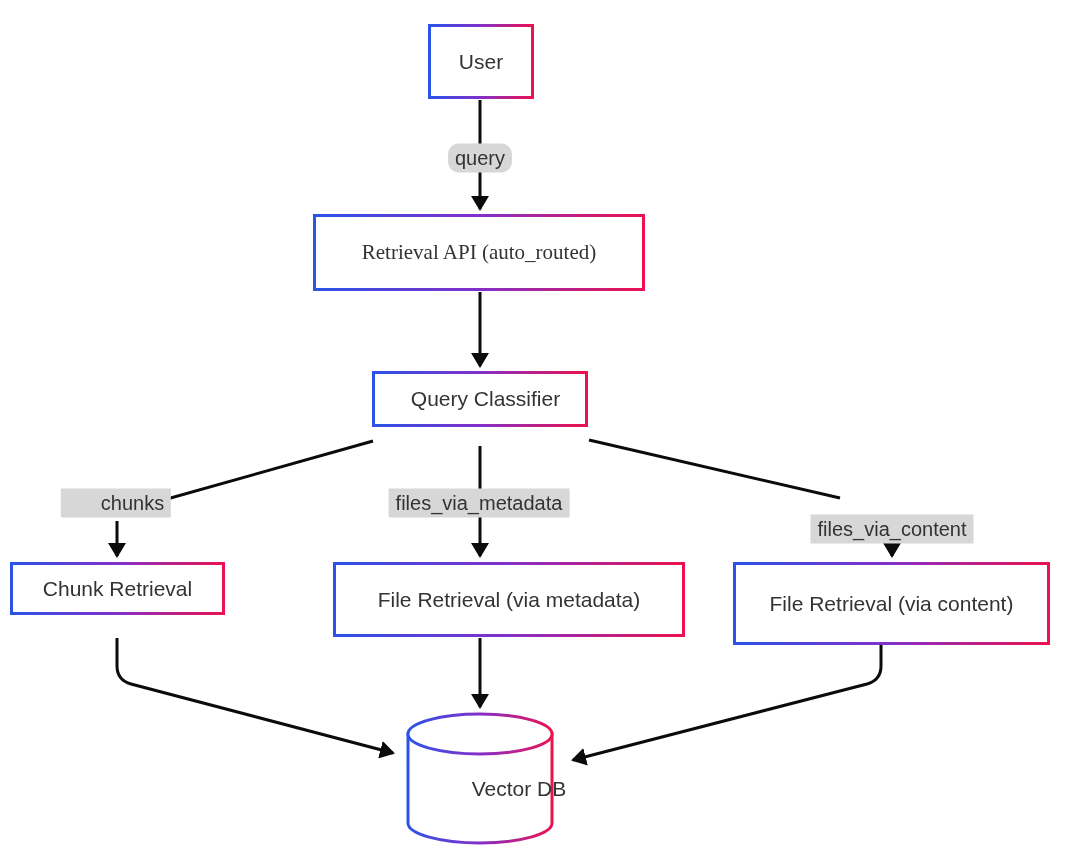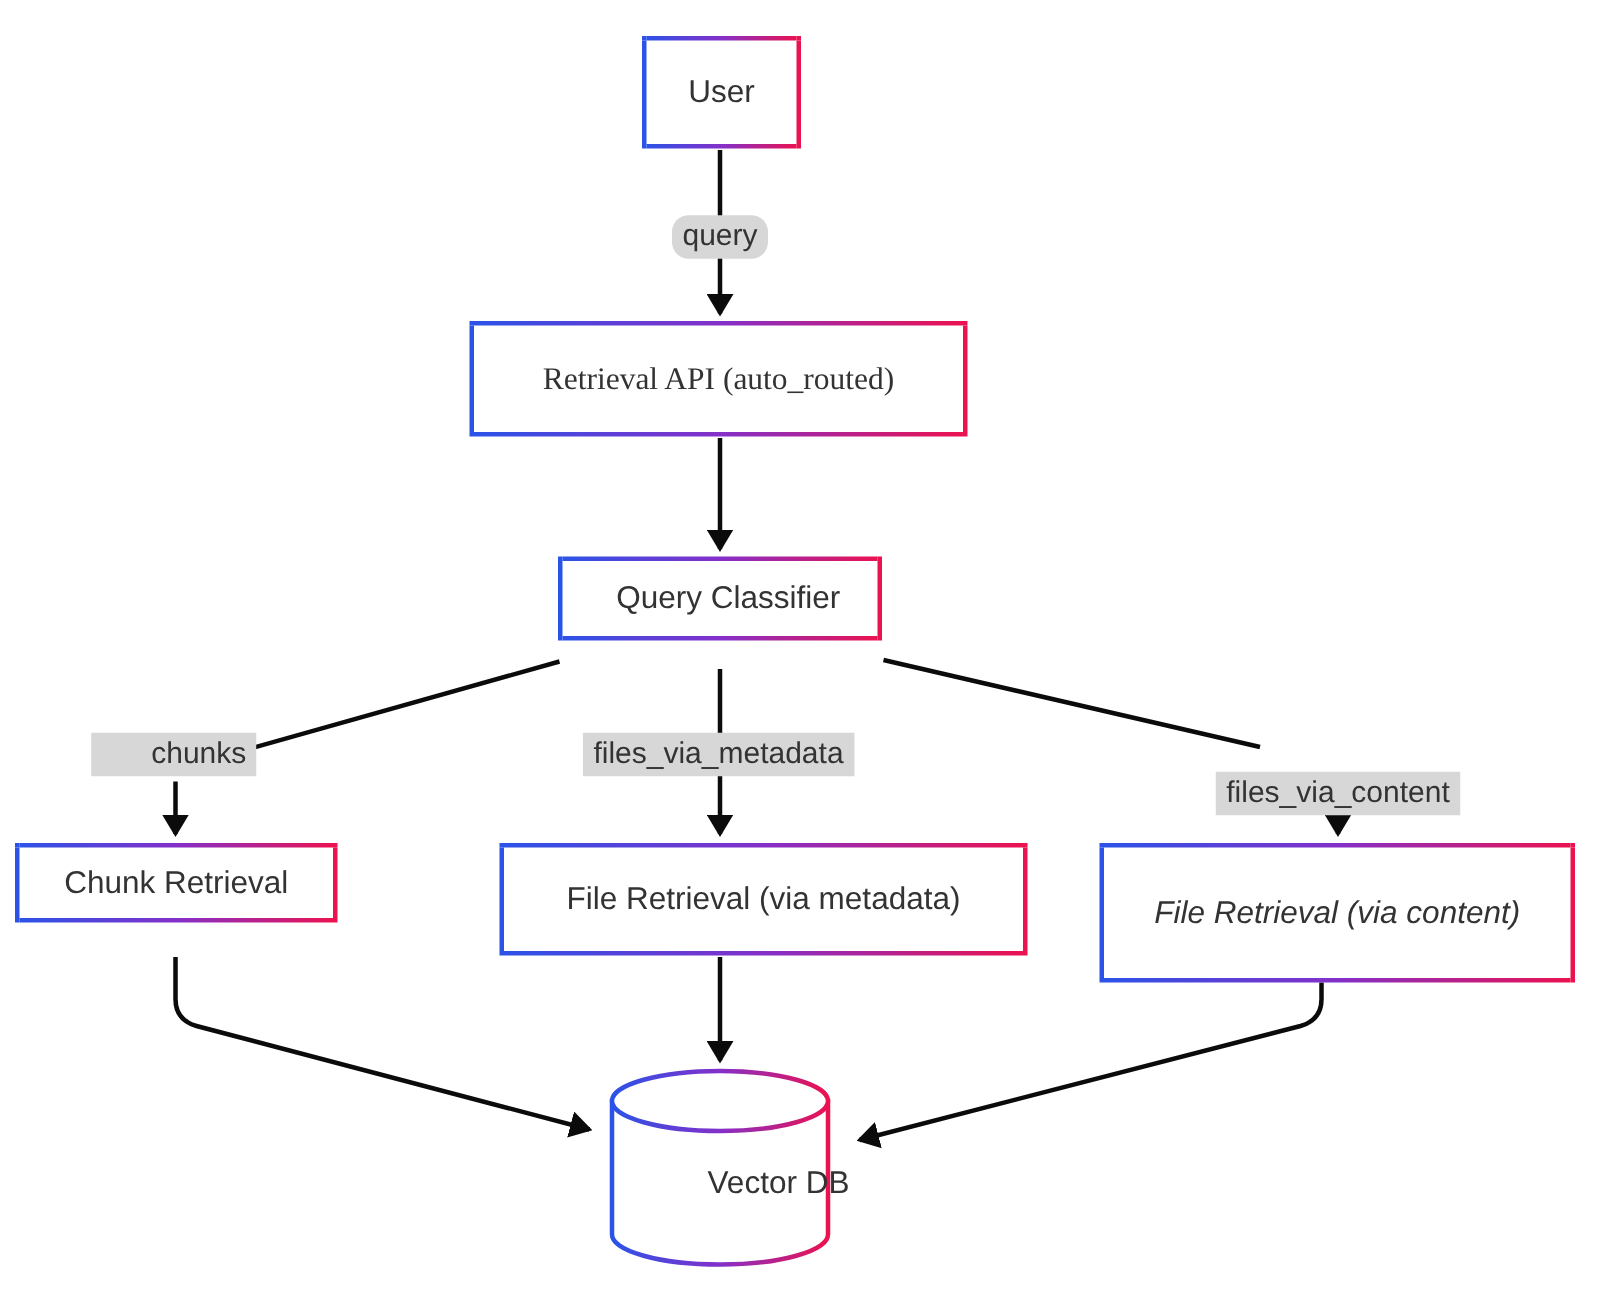--- a/index.html
+++ b/index.html
@@ -95,21 +95,21 @@
   </div>
 
   <div class="node" style="left:10px;top:562px;width:215px;height:53px;text-align:center;">
     <span>Chunk Retrieval</span>
   </div>
 
   <div class="node" style="left:304px;top:562px;width:352px;height:75px;margin-left:29px;">
     <span>File Retrieval (via metadata)</span>
   </div>
 
-  <div class="node" style="left:733px;top:562px;width:317px;height:93px;font-style:italic;">
+  <div class="node" style="left:733px;top:562px;width:317px;height:83px;">
     <span>File Retrieval (via content)</span>
   </div>
 
   <div class="edge-label" style="left:480px;top:158px;border-radius:11px;">query</div>
 
   <div class="edge-label" style="left:116px;top:503px;padding-left:40px;">chunks</div>
 
   <div class="edge-label" style="left:479px;top:503px;">files_via_metadata</div>
 
   <div class="edge-label" style="left:892px;top:503px;margin-top:26px;">files_via_content</div>

